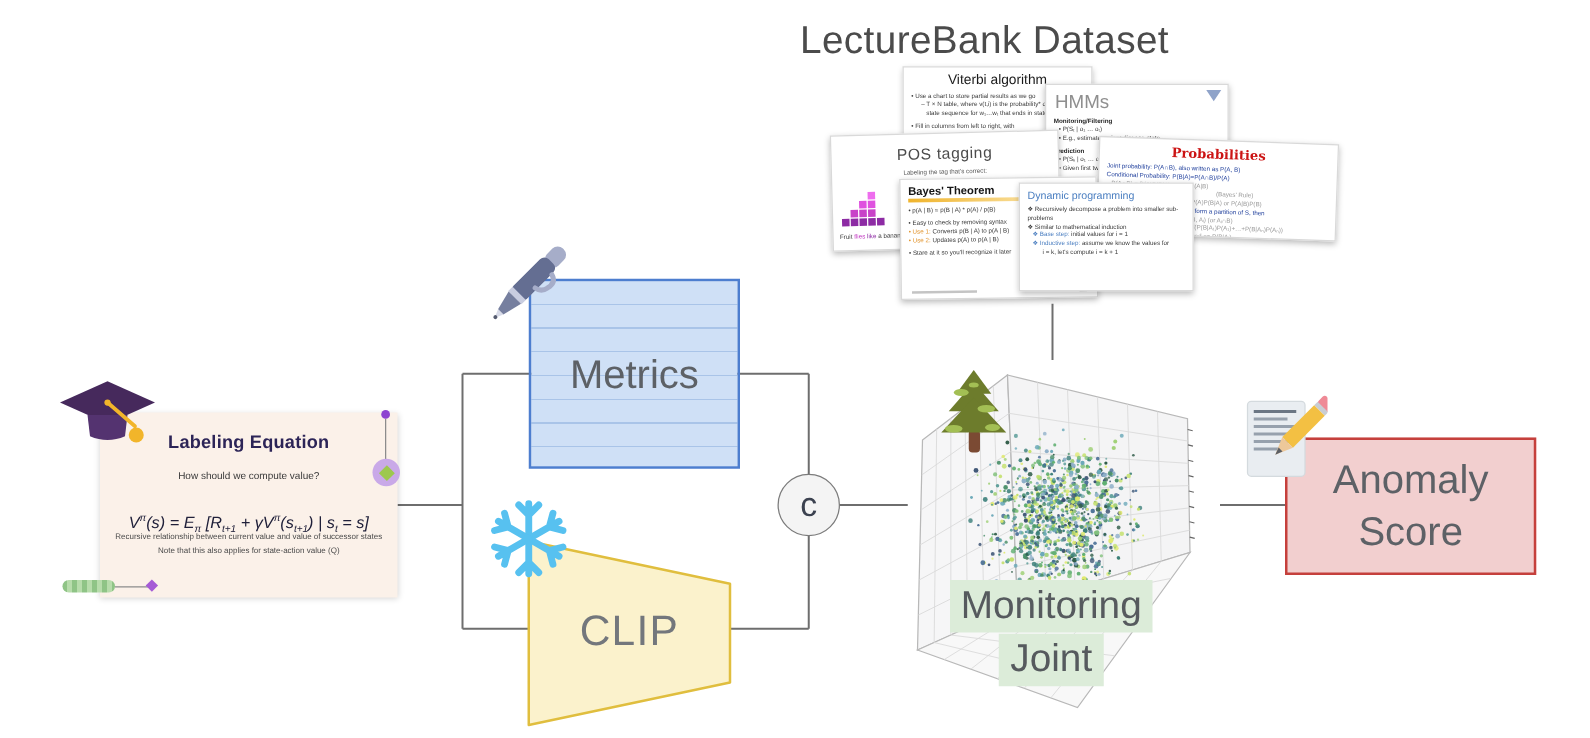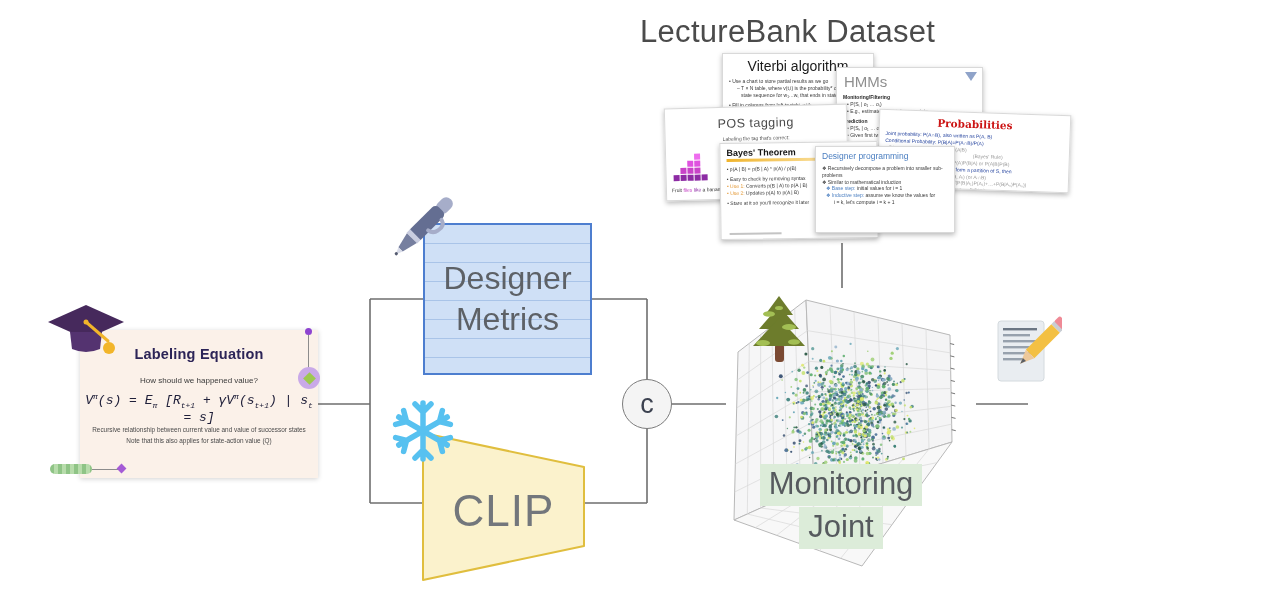--- a/index.html
+++ b/index.html
@@ -18,21 +18,21 @@
 
   
   #designer-box{left:423px;top:223px;width:169px;height:152px;box-sizing:border-box;z-index:3;
     background:repeating-linear-gradient(to bottom,var(--c-designer_fill,#cfe0f6) 0 18px,var(--c-designer_rule,#a9c4e8) 18px 19px);
     border:2px solid var(--c-designer_border,#4d7ecf);
     display:flex;align-items:center;justify-content:center;text-align:center;}
   #designer-box .lbl{font-size:32px;line-height:1.28;color:var(--c-label_text,#5d6166);}
 
   
   #clip-shape{left:418px;top:426px;z-index:3;}
-  #clip-label{left:423px;top:486px;width:161px;text-align:center;font-size:44px;
+  #clip-label{left:423px;top:486px;width:161px;text-align:center;font-size:34px;
     color:#73777c;z-index:3;letter-spacing:1px;}
 
   
   #concat-circle{left:622px;top:379px;width:50px;height:50px;border-radius:50%;z-index:3;
     background:var(--c-concat_fill,#f4f4f4);border:1.5px solid var(--c-concat_border,#7c7c7c);
     box-sizing:border-box;display:flex;align-items:center;justify-content:center;
     font-size:27px;color:var(--c-concat_text,#3c4250);}
 
   
   #anomaly-box{left:1028px;top:350px;width:201px;height:110px;box-sizing:border-box;z-index:3;
@@ -47,22 +47,22 @@
 
   
   #plot{left:726px;top:288px;z-index:2;}
 
   
   #bellman{left:80px;top:330px;width:238px;height:148px;background:var(--c-slide_bg,#fbf1e9);
     z-index:3;box-shadow:0 1px 5px rgba(0,0,0,.18);}
   #bellman .b-title{position:absolute;top:16px;left:0;width:100%;text-align:center;
     font-size:14.5px;font-weight:bold;color:var(--c-slide_title,#2c2457);letter-spacing:.2px;}
   #bellman .b-q{position:absolute;top:46px;left:0;width:100%;text-align:center;font-size:8px;color:#3a3a3a;}
-  #bellman .b-eq{position:absolute;top:62px;left:0;width:100%;text-align:center;
-    font-family:Liberation Mono, monospace;font-style:italic;font-size:13px;color:#20203a;}
+  #bellman .b-eq{position:absolute;top:80px;left:0;width:100%;text-align:center;
+    font-family:Liberation Sans, sans-serif;font-style:italic;font-size:13px;color:#20203a;}
   #bellman .b-eq sub,#bellman .b-eq sup{font-size:8px;}
   #bellman .b-n1{position:absolute;top:96px;left:0;width:100%;text-align:center;font-size:6.4px;color:#4a4a4a;}
   #bellman .b-n2{position:absolute;top:107px;left:0;width:100%;text-align:center;font-size:6.4px;color:#4a4a4a;}
   .deco-dot{position:absolute;left:305px;top:328px;width:7px;height:7px;border-radius:50%;background:#8e44d0;z-index:4;}
   .deco-vline{position:absolute;left:308px;top:335px;width:1px;height:38px;background:#8c8c8c;z-index:3;}
   .deco-circle{position:absolute;left:298px;top:367px;width:22px;height:22px;border-radius:50%;
     background:#c9a9e8;z-index:4;display:flex;align-items:center;justify-content:center;}
   .deco-diamond-g{width:9px;height:9px;background:#9dc84f;transform:rotate(45deg);}
   .deco-pill{position:absolute;left:50px;top:464px;width:42px;height:10px;border-radius:5px;z-index:4;
     background:repeating-linear-gradient(90deg,#8fc486 0 4px,#b7dcab 4px 8px);}
@@ -76,21 +76,21 @@
   .card .ln.gap{margin-top:3px;}
   .c-d{color:#3a3a3a;} .c-m{color:#c23ac2;} .c-b{color:#1f1f1f;font-weight:bold;}
   .c-blue{color:#24439e;} .c-gray{color:#9a9a9a;} .c-o{color:#e2952f;} .c-t{color:#4a7ec0;}
   .c-v{color:#8d2ba4;}
   #card-viterbi{left:722px;top:53px;width:152px;height:114px;z-index:1;}
   #card-hmms{left:836px;top:67px;width:147px;height:93px;z-index:2;}
   #card-pos{left:665px;top:106px;width:183px;height:93px;z-index:3;transform:rotate(-1.5deg);}
   #card-prob{left:878px;top:112px;width:192px;height:78px;z-index:4;transform:rotate(2deg);}
   #card-bayes{left:720px;top:142px;width:158px;height:97px;z-index:5;transform:rotate(-0.8deg);}
   #card-dynamic{left:815px;top:146px;width:140px;height:87px;z-index:6;}
-  .ct-viterbi{font-size:14px;color:#1a1a1a;text-align:center;font-weight:500;margin-bottom:4px;}
+  .ct-viterbi{font-size:11px;color:#1a1a1a;text-align:center;font-weight:500;margin-bottom:4px;}
   .ct-hmms{font-size:15px;color:#8f8f8f;margin:1px 0 4px 1px;}
   .ct-pos{font-size:12.5px;color:#4a4a4a;text-align:center;letter-spacing:.5px;margin-top:5px;}
   .pos-caption{font-size:5px;color:#555;text-align:center;margin-top:5px;}
   .ct-prob{font-family:"DejaVu Serif","Liberation Serif",serif;font-size:10.5px;font-weight:bold;
     color:#cc1414;text-align:center;margin:1px 0 3px;}
   .ct-bayes{font-size:9px;font-weight:bold;color:#151515;}
   .bayes-rule{height:2.5px;background:linear-gradient(90deg,#f0b42c,#fdf2d0);margin:1px 0 4px;}
   .bayes-footer{position:absolute;bottom:4px;left:8px;width:52px;height:2.5px;background:#c4c4c4;}
   .bayes-page{position:absolute;bottom:4px;right:8px;width:6px;height:2.5px;background:#c4c4c4;}
   .ct-dynamic{font-size:8.5px;color:#4a7ec0;margin-bottom:4px;}
@@ -190,33 +190,33 @@
         <div class="ln c-d gap">• p(A | B) = p(B | A) * p(A) / p(B)</div>
         <div class="ln c-d gap">• Easy to check by removing syntax</div>
         <div class="ln c-d"><span class="c-o">• Use 1:</span>  Converts p(B | A) to p(A | B)</div>
         <div class="ln c-d"><span class="c-o">• Use 2:</span>  Updates p(A) to p(A | B)</div>
         <div class="ln c-d gap">• Stare at it so you'll recognize it later</div>
       </div>
     <div class="bayes-footer"></div>
     <div class="bayes-page"></div>
   </div>
   <div class="card" id="card-dynamic">
-    <div class="ct-dynamic">Designer programming</div>
+    <div class="ct-dynamic">Dynamic programming</div>
     <div>
         <div class="ln c-d">❖ Recursively decompose a problem into smaller sub-problems</div>
         <div class="ln c-d">❖ Similar to mathematical induction</div>
         <div class="ln c-d" style="padding-left: 4px;"><span class="c-t">❖ Base step:</span> initial values for i = 1</div>
         <div class="ln c-d" style="padding-left: 4px;"><span class="c-t">❖ Inductive step:</span> assume we know the values for</div>
         <div class="ln c-d" style="padding-left: 12px;">i = k, let's compute i = k + 1</div>
       </div>
   </div>
 
   <div id="bellman" class="abs">
     <div class="b-title">Labeling Equation</div>
-    <div class="b-q">How should we happened value?</div>
+    <div class="b-q">How should we compute value?</div>
     <div class="b-eq" id="bellman-eq"><span>V</span><sup>π</sup><span>(s) = E</span><sub>π</sub><span> [R</span><sub>t+1</sub><span> + γV</span><sup>π</sup><span>(s</span><sub>t+1</sub><span>) | s</span><sub>t</sub><span> = s]</span></div>
     <div class="b-n1">Recursive relationship between current value and value of successor states</div>
     <div class="b-n2">Note that this also applies for state-action value (Q)</div>
   </div>
   <div class="deco-dot"></div>
   <div class="deco-vline"></div>
   <div class="deco-circle">
     <div class="deco-diamond-g"></div>
   </div>
   <div class="deco-pill"></div>
@@ -227,21 +227,20 @@
     <polygon points="44,8 82,25 44,42 6,25" fill="#46295c"></polygon>
     <path d="M28,35 L60,35 L58,52 Q44,58 30,52 Z" fill="#543370"></path>
     <path d="M44,25 L66,44" stroke="#f2b52a" stroke-width="3" fill="none" stroke-linecap="round"></path>
     <circle cx="67" cy="51" r="6" fill="#f2b52a"></circle>
     <circle cx="44" cy="25" r="2.5" fill="#f2b52a"></circle>
   </svg>
 
 
   <div id="designer-box" class="abs">
     <div class="lbl">
-      <div>Designer</div>
       <div>Metrics</div>
     </div>
   </div>
 
   <svg class="abs icon" style="left:386px;top:184px" width="80" height="80">
     <g transform="translate(40,40) rotate(45)">
       <rect x="-6.5" y="-35" width="13" height="18" rx="6" fill="#a6adc9"></rect>
       <rect x="-7.5" y="-21" width="15" height="40" rx="5" fill="#646e92"></rect>
       <path d="M8,-14 q7,2 5,10 q-1,6 -7,7" stroke="#a6adc9" stroke-width="4" fill="none" stroke-linecap="round"></path>
       <rect x="-7.5" y="15" width="15" height="5" fill="#c9cde0"></rect>
@@ -1396,14 +1395,20 @@
     <rect x="7" y="42" width="21" height="2.4" fill="#97a1ad"></rect>
     <g transform="translate(44,28) rotate(45)">
       <rect x="-6" y="-34" width="12" height="9" rx="2.5" fill="#ef8a96"></rect>
       <rect x="-6" y="-26" width="12" height="4" fill="#c9cdd3"></rect>
       <rect x="-6" y="-22" width="12" height="36" fill="#f3c043"></rect>
       <polygon points="-6,14 6,14 0,28" fill="#edc89a"></polygon>
       <polygon points="-2.2,22 2.2,22 0,28" fill="#5b5f66"></polygon>
     </g>
   </svg>
 
+  <div id="anomaly-box" class="abs">
+    <div class="lbl">
+      <div>Anomaly</div>
+      <div>Score</div>
+    </div>
+  </div>
 
 </div>
 
 </body></html>

